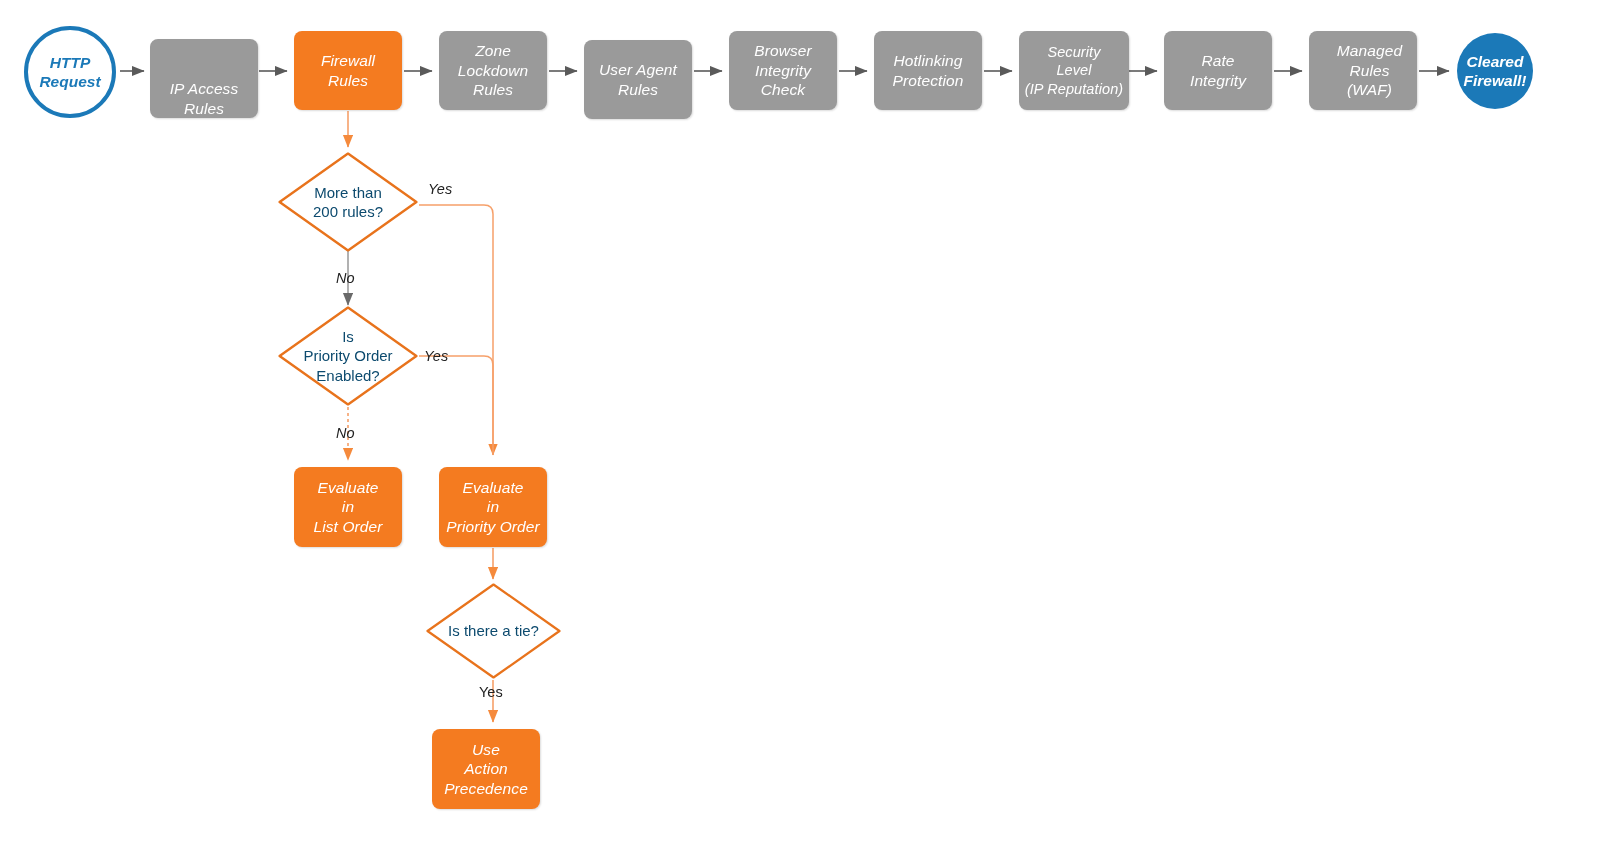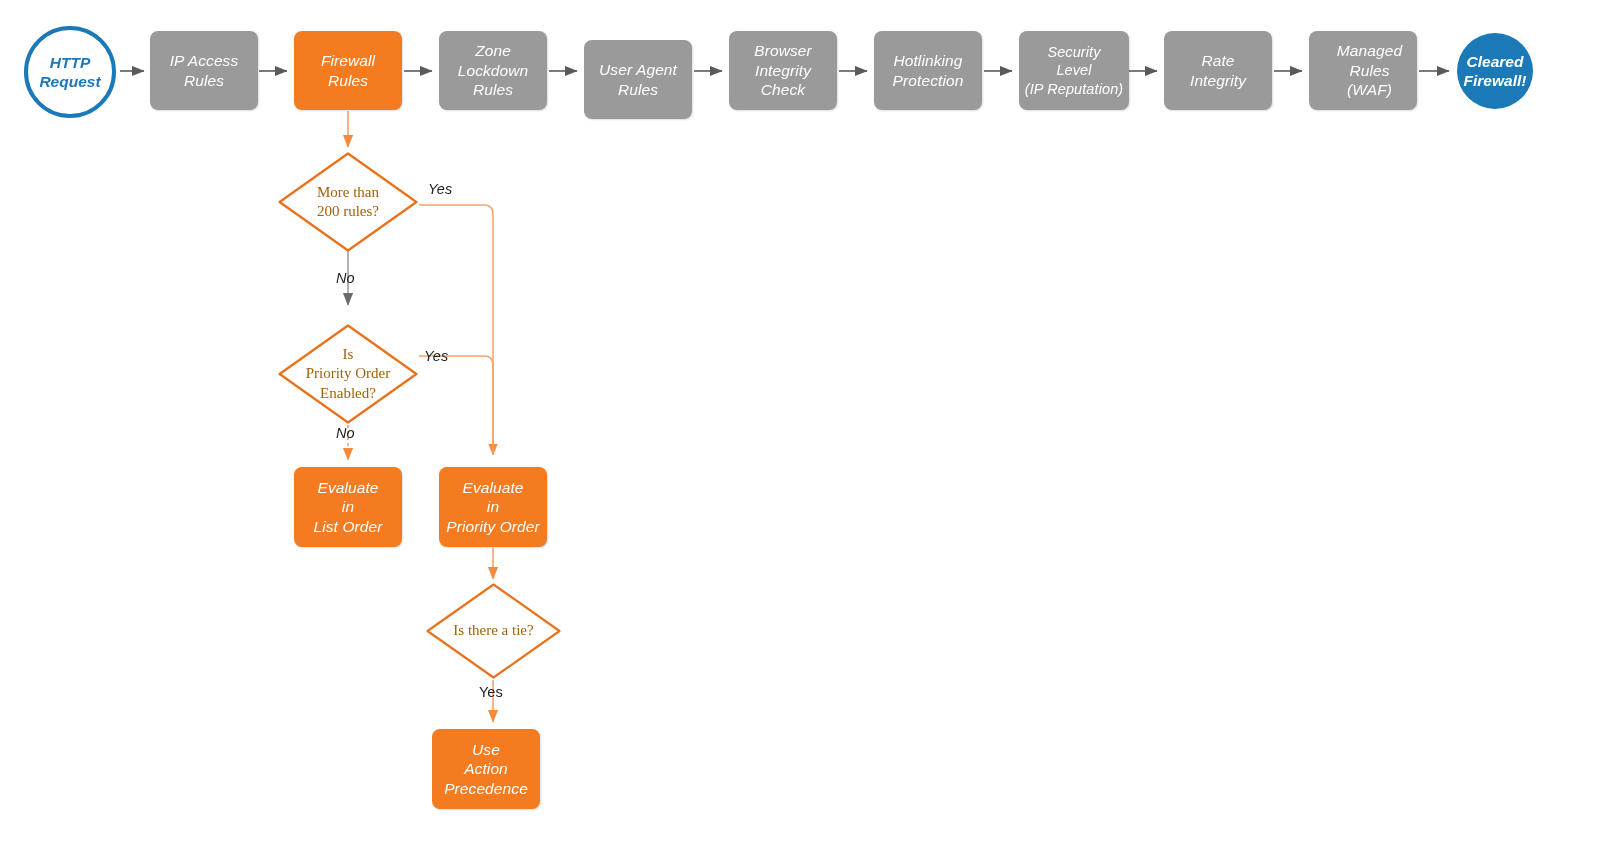--- a/index.html
+++ b/index.html
@@ -73,27 +73,26 @@
     background: transparent;
   }
   .decision .dia-shape {
     position: absolute;
     left: 0; top: 0;
     width: 100%; height: 100%;
   }
   .decision .dia-label {
     position: relative;
     z-index: 2;
-    color: #a16207;
+    color: #0c4a6e;
     font-size: 15px;
     line-height: 1.28;
     font-style: normal;
     white-space: pre-line;
     padding: 0 6px;
-    font-family: Liberation Serif, serif;
   }
 
   
   .edge-label {
     position: absolute;
     font-size: 14.5px;
     font-style: italic;
     color: #222222;
     white-space: nowrap;
   }
@@ -149,21 +148,21 @@
     <line x1="493" y1="548" x2="493" y2="579" stroke="#f6a06a" stroke-width="1.6" fill="none" marker-end="url(#arrow-orange)"></line>
 
     <line x1="493" y1="680" x2="493" y2="722" stroke="#f6a06a" stroke-width="1.6" fill="none" marker-end="url(#arrow-orange)"></line>
   </svg>
 
   <div class="node terminator start" style="left:24px; top:26px; width:92px; height:92px;">
     <span class="txt">HTTP
 Request</span>
   </div>
 
-  <div class="node proc gray" style="left:150px; top:31px; width:108px; height:79px;">
+  <div class="node proc gray" style="left:150px; top:39px; width:108px; height:79px;align-items:flex-end;">
     <span class="txt">IP Access
 Rules</span>
   </div>
 
   <div class="node proc orange" style="left:294px; top:31px; width:108px; height:79px;">
     <span class="txt">Firewall
 Rules</span>
   </div>
 
   <div class="node proc gray" style="left:439px; top:31px; width:108px; height:79px;">
@@ -211,21 +210,21 @@
   </div>
 
   <div class="node decision" style="left:278px; top:152px; width:140px; height:100px;">
     <svg class="dia-shape" viewBox="0 0 140 100" preserveAspectRatio="none" xmlns="http://www.w3.org/2000/svg">
       <polygon points="70,1.6 138.4,50 70,98.4 1.6,50" fill="#ffffff" stroke="#e8731c" stroke-width="2.4" stroke-linejoin="round"></polygon>
     </svg>
     <span class="dia-label">More than
 200 rules?</span>
   </div>
 
-  <div class="node decision" style="left:278px; top:324px; width:140px; height:100px;">
+  <div class="node decision" style="left:278px; top:306px; width:140px; height:100px;">
     <svg class="dia-shape" viewBox="0 0 140 100" preserveAspectRatio="none" xmlns="http://www.w3.org/2000/svg">
       <polygon points="70,1.6 138.4,50 70,98.4 1.6,50" fill="#ffffff" stroke="#e8731c" stroke-width="2.4" stroke-linejoin="round"></polygon>
     </svg>
     <span class="dia-label">Is
 Priority Order
 Enabled?</span>
   </div>
 
   <div class="node decision" style="left:426px; top:583px; width:135px; height:96px;">
     <svg class="dia-shape" viewBox="0 0 135 96" preserveAspectRatio="none" xmlns="http://www.w3.org/2000/svg">

